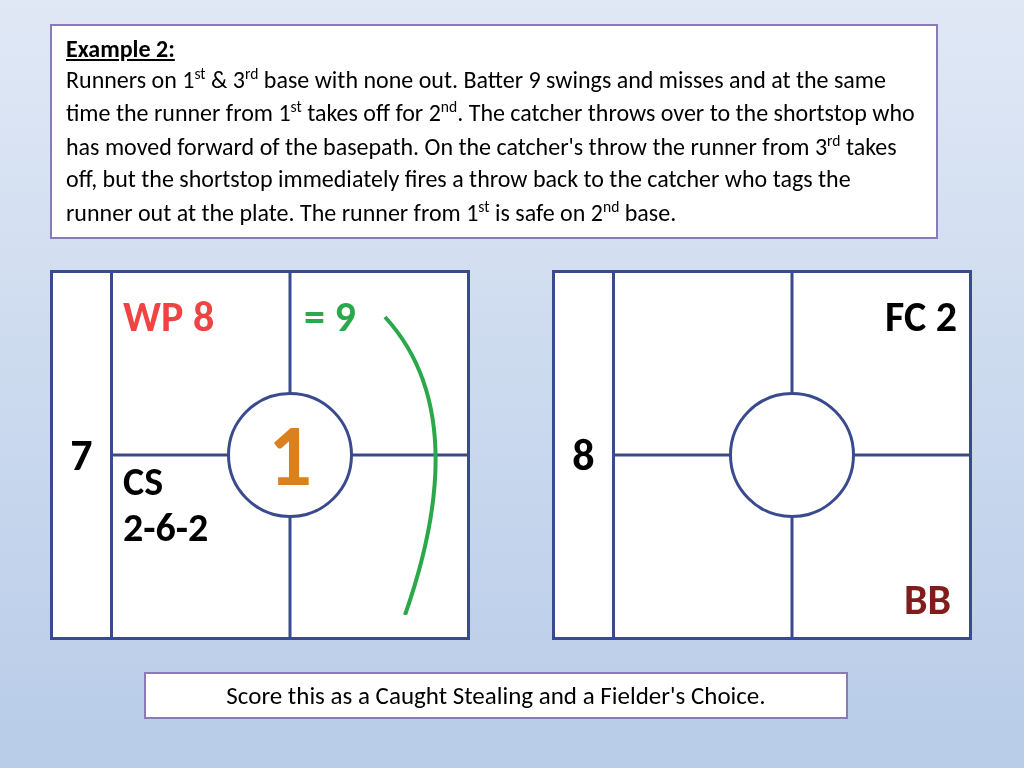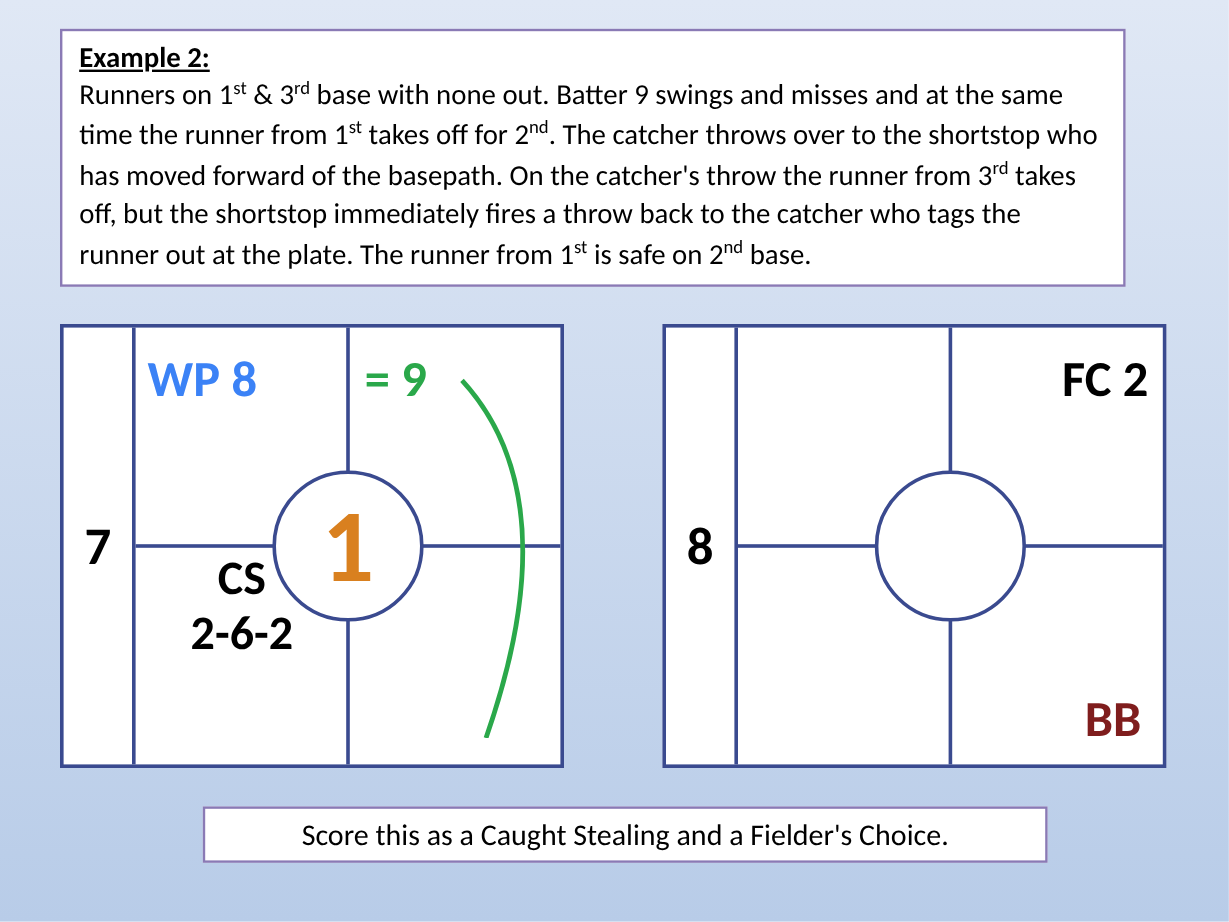--- a/index.html
+++ b/index.html
@@ -23,21 +23,21 @@
     font-size: 24px;
     display: block;
   }
   .example-body {
     font-size: 24px;
     line-height: 1.35;
     text-align: justify;
   }
   sup { font-size: 0.65em; vertical-align: super; }
   .top-box { left: 50px; top: 24px; width: 888px; }
-  .bottom-box { left: 169px; top: 672px; width: 704px; text-align: center; font-size: 25px; padding: 6px; }
+  .bottom-box { left: 144px; top: 672px; width: 704px; text-align: center; font-size: 25px; padding: 6px; }
 
   .scorebox {
     position: absolute;
     width: 420px;
     height: 370px;
     background: white;
     border: 3px solid #3a4a8f;
   }
   .sb1 { left: 50px; top: 270px; }
   .sb2 { left: 552px; top: 270px; }
@@ -76,23 +76,23 @@
     z-index: 5;
   }
   .quad {
     position: absolute;
     width: 50%;
     height: 50%;
     display: flex;
     flex-direction: column;
     font-weight: bold;
   }
-  .q-tl { left: 0; top: 0; align-items: flex-start; justify-content: flex-start; padding: 18px 10px; font-size: 42px; color: #3b82f6; }
+  .q-tl { left: 0; top: 0; align-items: flex-start; justify-content: flex-start; padding: 18px 10px; font-size: 42px; color: #ef4444; }
   .q-tr { right: 0; top: 0; align-items: flex-start; justify-content: flex-start; padding: 18px 14px; font-size: 42px; }
-  .q-bl { left: 0; bottom: 0; align-items: center; justify-content: flex-start; padding: 4px 10px; font-size: 40px; color: #000; line-height: 1.15; }
+  .q-bl { left: 0; bottom: 0; align-items: flex-start; justify-content: flex-start; padding: 4px 10px; font-size: 40px; color: #000; line-height: 1.15; }
   .q-br { right: 0; bottom: 0; align-items: flex-end; justify-content: flex-end; padding: 12px 18px; font-size: 42px; color: #7f1d1d; }
   .q-tr-green { color: #2aa84a; }
   .q-tr-black { color: #000; text-align: right; justify-content: flex-start; align-items: flex-end; padding-right: 12px;}
 
   .arc {
     position: absolute;
     left: 50%;
     top: 22px;
     width: 270px;
     height: 320px;

